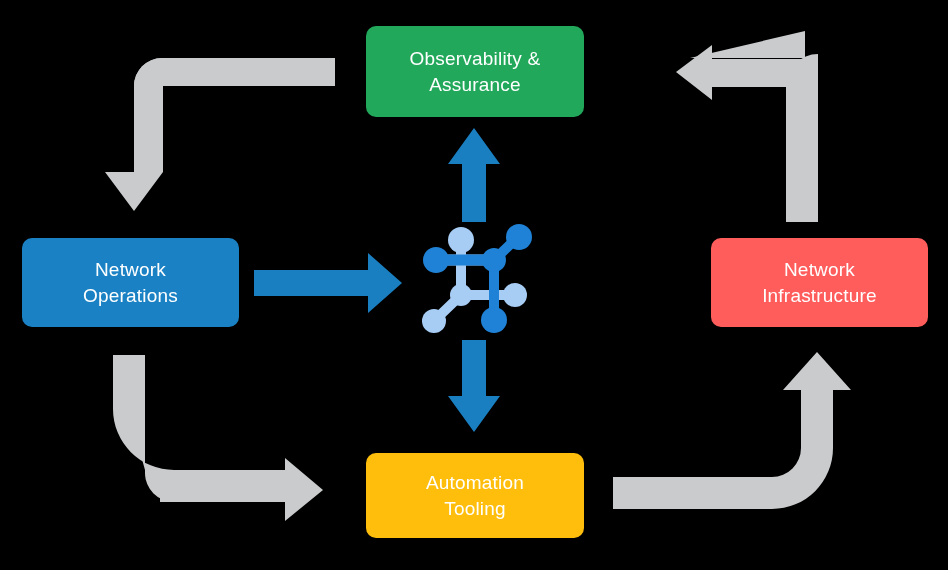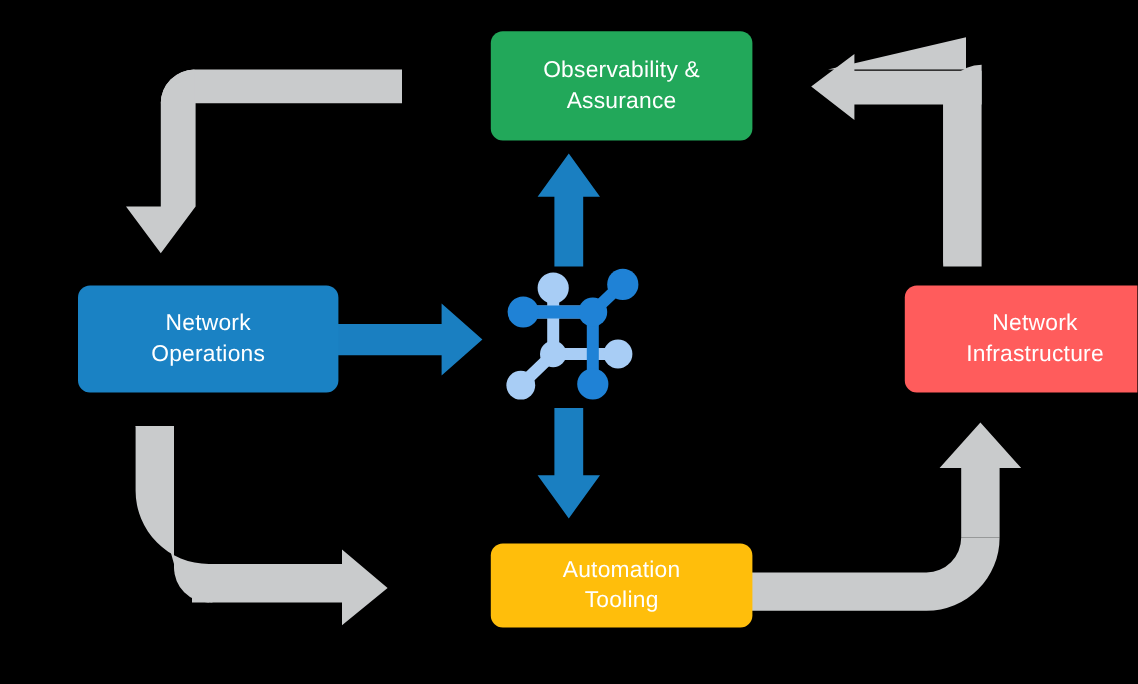--- a/index.html
+++ b/index.html
@@ -26,33 +26,32 @@
     justify-content: center;
     text-align: center;
     color: #ffffff;
     font-size: 19px;
     line-height: 1.32;
     font-weight: 400;
     letter-spacing: 0.2px;
     box-sizing: border-box;
     padding: 6px 10px;
     white-space: pre-line;
-    margin-left: 43px;
   }
   #box-observability {
     left: 366px;  top: 26px;  width: 218px; height: 91px;
   }
   #box-operations {
     left: 22px;   top: 238px; width: 217px; height: 89px;
   }
   #box-infrastructure {
     left: 711px;  top: 238px; width: 217px; height: 89px;
   }
   #box-automation {
-    left: 366px;  top: 453px; width: 218px; height: 70px;
+    left: 366px;  top: 453px; width: 218px; height: 85px;
   }
 
   .svg-layer {
     position: absolute;
     left: 0; top: 0;
     width: 948px;
     height: 570px;
     pointer-events: none;
   }
   .svg-layer * { pointer-events: auto; }

